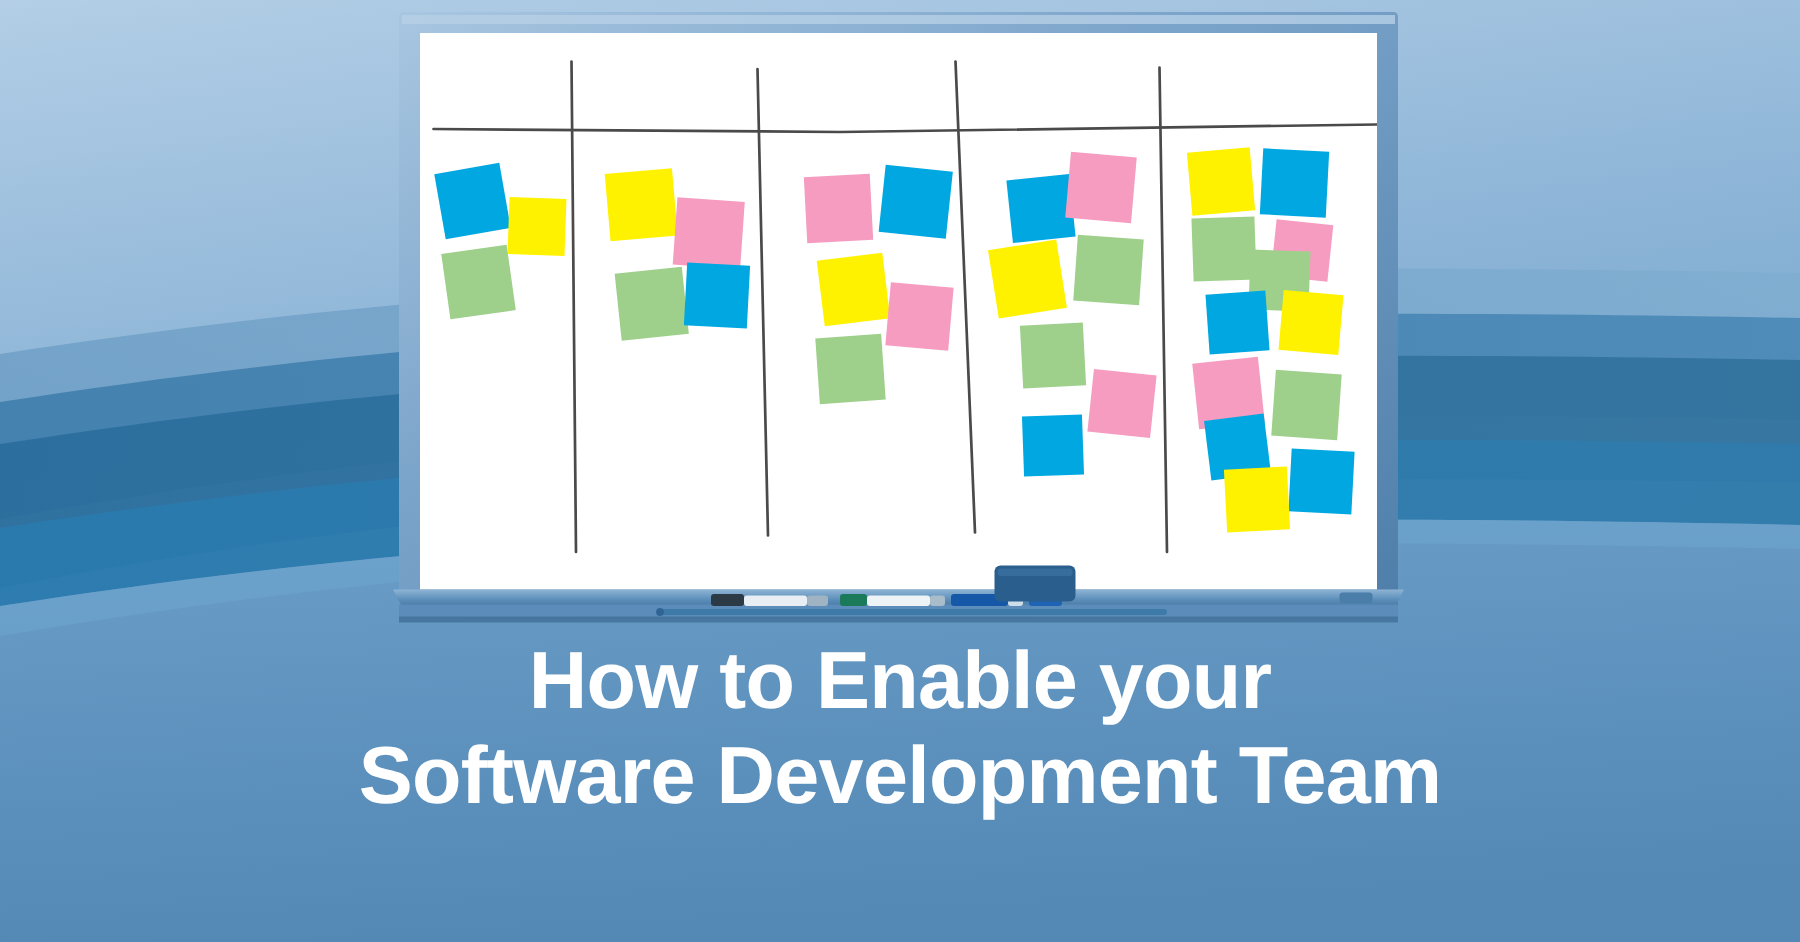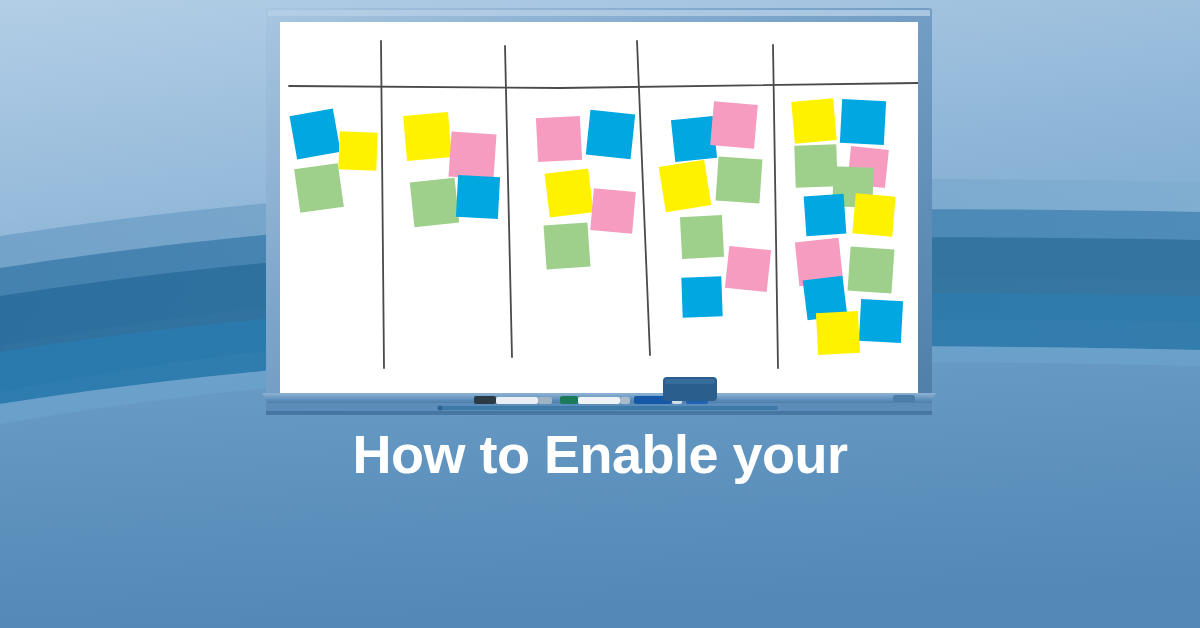--- a/index.html
+++ b/index.html
@@ -204,15 +204,16 @@
     </g>
 
     <rect x="663" y="377" width="54" height="24" rx="4" fill="#2a5e8c"></rect>
     <rect x="665" y="379" width="50" height="5" rx="2" fill="#3c74a4" opacity="0.7"></rect>
 
     <rect x="893" y="395" width="22" height="7" rx="2" fill="#4b7da9"></rect>
   </svg>
 
   <div class="text-layer">
     <div class="title-line" id="title-line-1">How to Enable your</div>
+    <div class="title-line" id="title-line-2">Software Development Team</div>
   </div>
 
 </div>
 
 </body></html>

